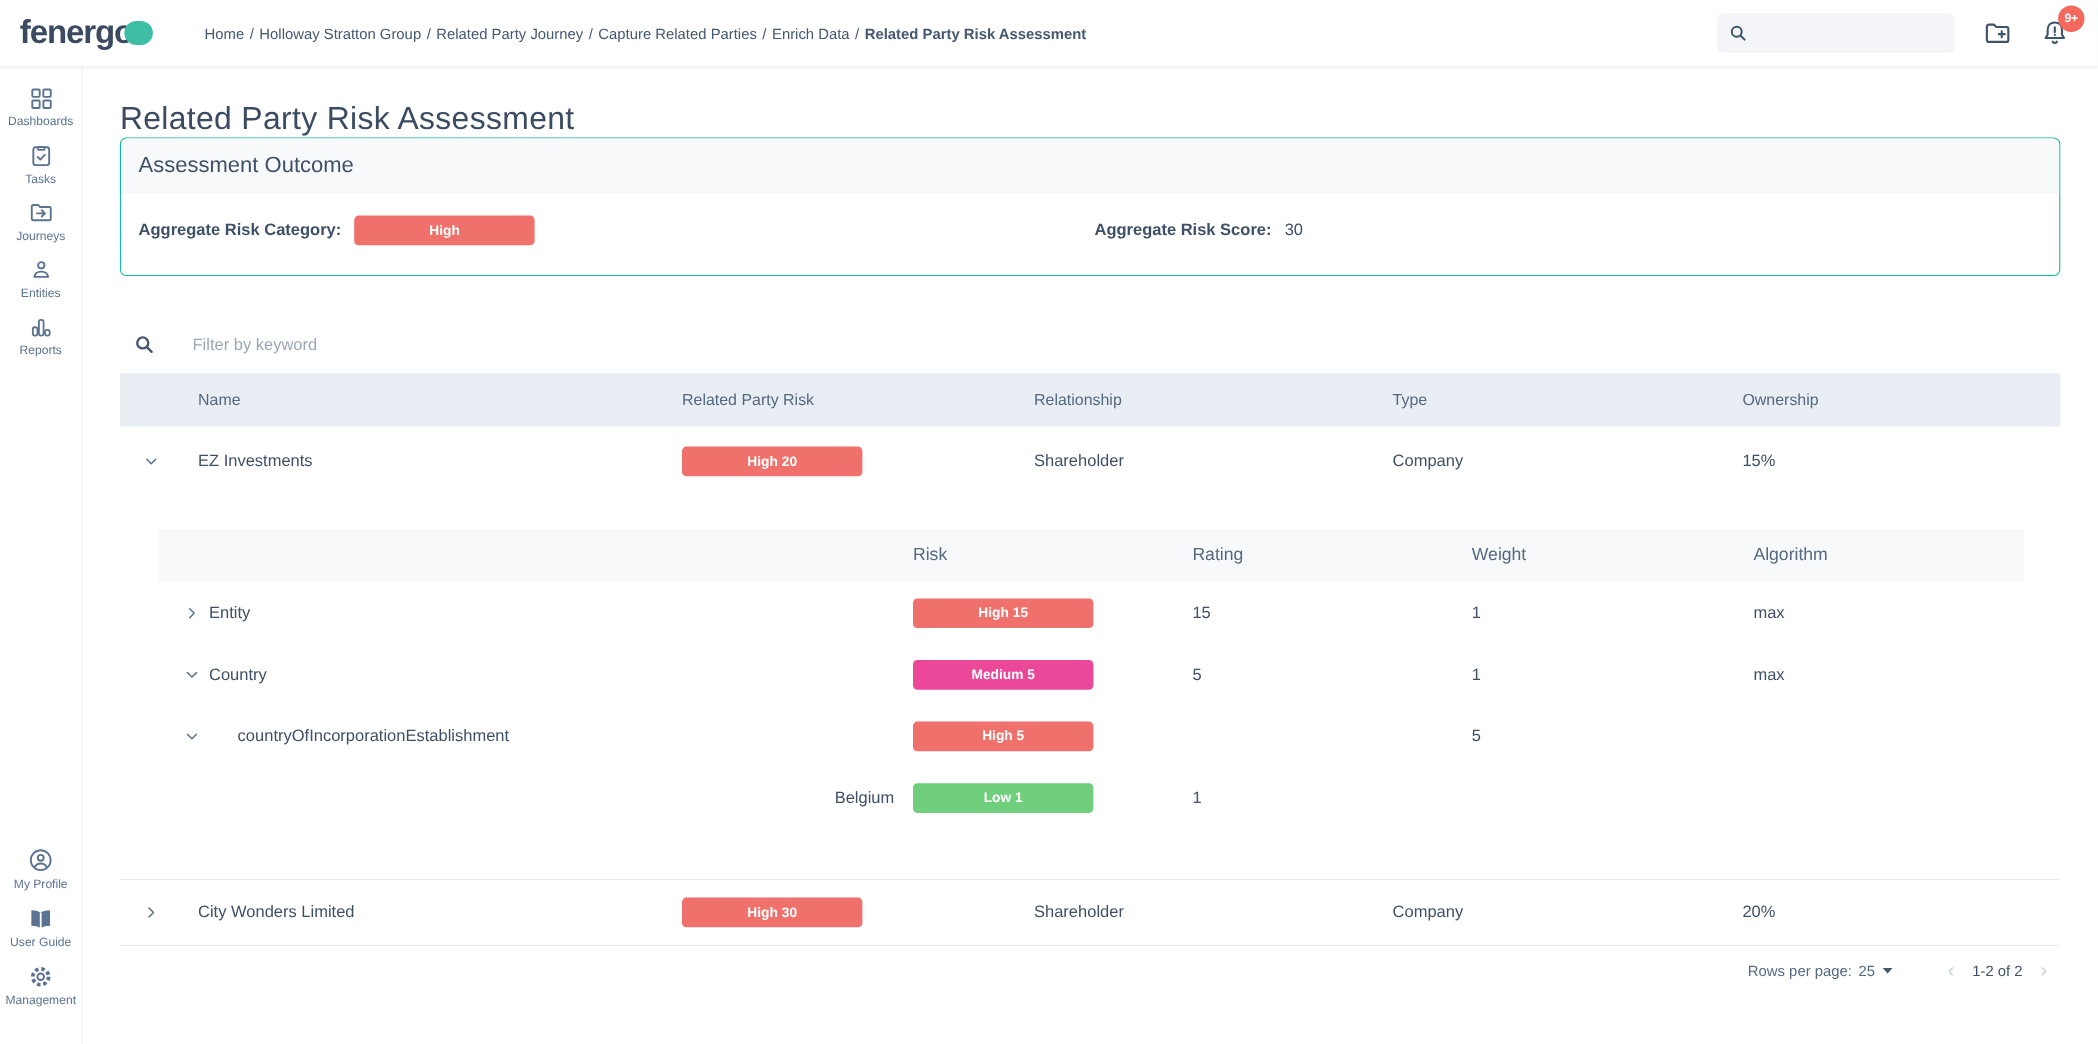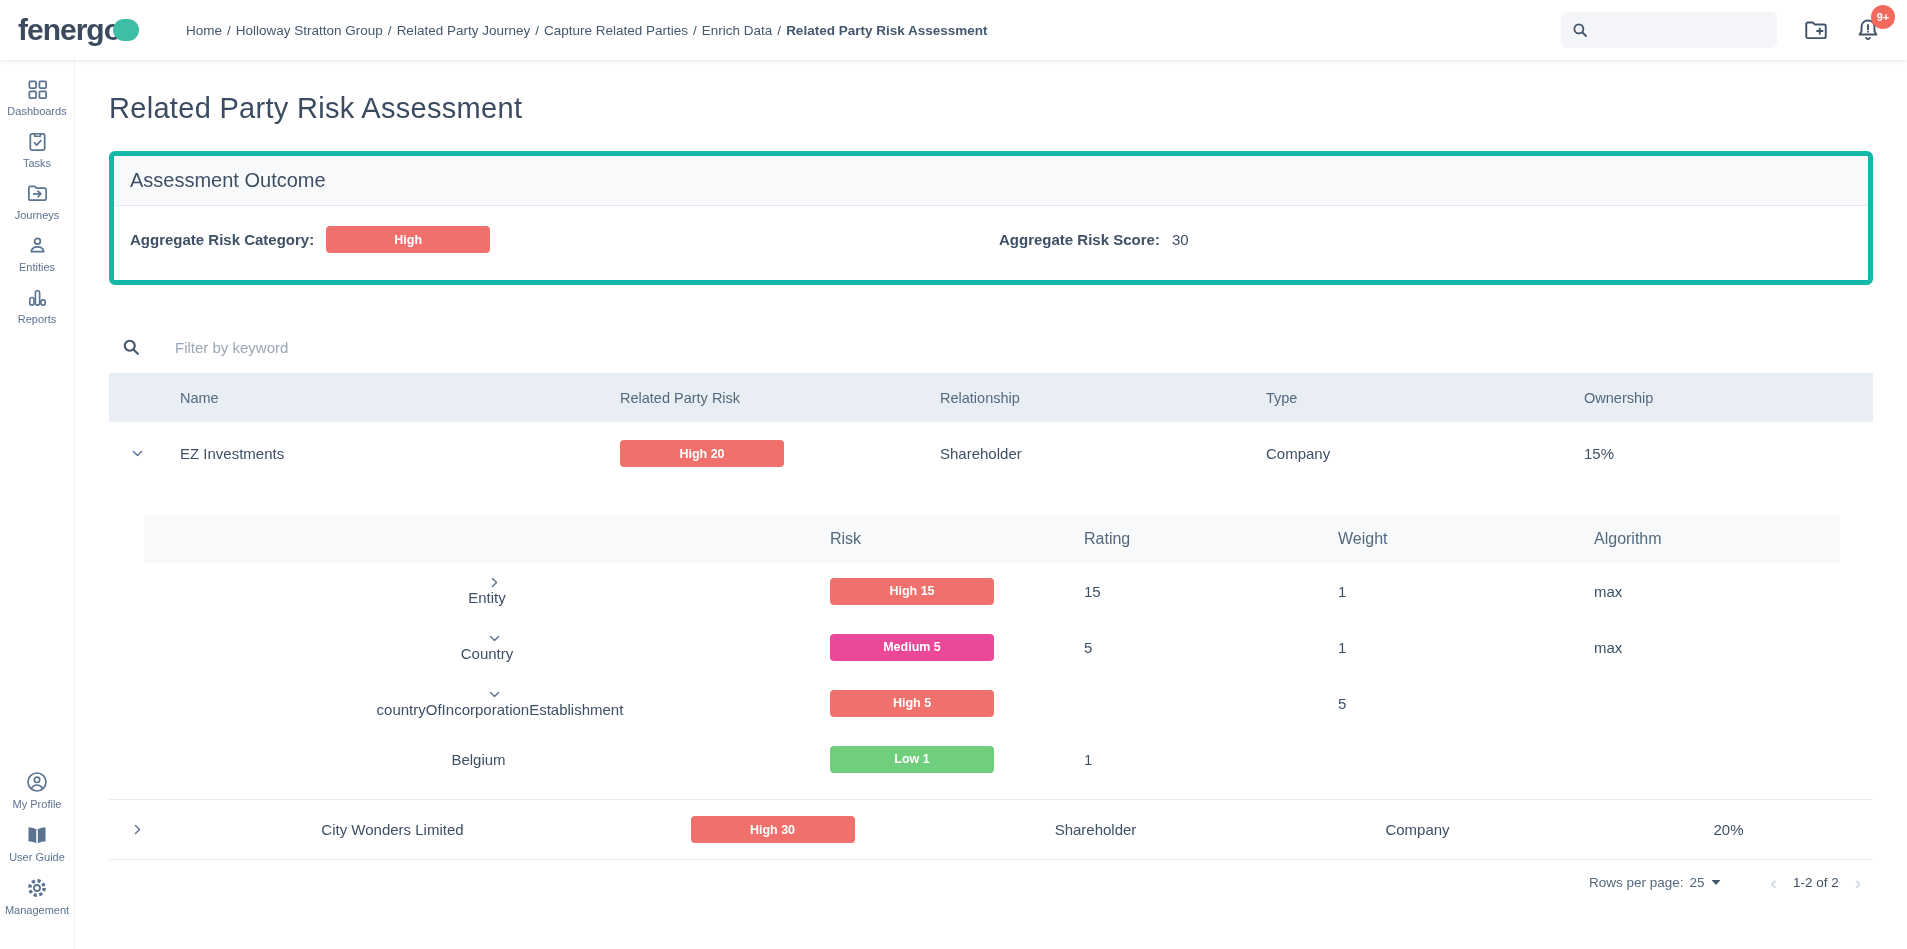--- a/index.html
+++ b/index.html
@@ -27,21 +27,21 @@
     border-right:1px solid #eef1f5; display:flex; flex-direction:column; align-items:center; padding-top:18px; z-index:10; }
   .side-item { display:flex; flex-direction:column; align-items:center; margin-bottom:13px; cursor:pointer; width:100%; }
   .side-item .lbl { font-size:11px; color:#5a7391; margin-top:4px; }
   .side-spacer { flex:1; }
   .sidebar .bottom { margin-bottom:20px; width:100%; display:flex; flex-direction:column; align-items:center; }
 
   
   .main { position:absolute; top:60px; left:75px; width:1832px; height:889px; padding:0 34px; background:#fff; overflow:hidden; }
   .page-title { margin-top:32px; font-size:29px; font-weight:500; color:#3b4c62; letter-spacing:.3px; }
 
-  .card { margin-top:26px; border:5px solid #14b8a6; border-radius:6px; background:#fff; }
+  .card { border:1px solid #14b8a6; border-radius:6px; background:#fff; }
   .card-header { background:#f8f9fb; border-bottom:1px solid #e5eaf0; border-radius:6px 6px 0 0;
     padding:13px 16px; font-size:20px; color:#3e5066; }
   .card-body { display:flex; padding:20px 16px 27px; align-items:center; }
   .field { display:flex; align-items:center; gap:12px; }
   .field .flabel { font-size:15px; font-weight:700; color:#3e5066; }
   .field .fvalue { font-size:15px; color:#3e5066; }
   .field-left { width:869px; }
 
   .badge { display:inline-flex; align-items:center; justify-content:center; width:164px; height:27px;
     border-radius:4px; color:#fff; font-size:12.5px; font-weight:700; }
@@ -64,21 +64,21 @@
   .trow .cell { padding-left:15px; }
   .trow .expander { display:flex; justify-content:center; cursor:pointer; }
   .trow.bordered { border-top:1px solid #e7ebf0; border-bottom:1px solid #e7ebf0; height:61px; }
 
   
   .nested { margin:30px 0 0 35px; width:1696px; }
   .nhead { display:grid; grid-template-columns:686px 254px 254px 256px 1fr; height:48px;
     align-items:center; background:#f7f9fb; font-size:16px; color:#54697f; }
   .nrow { display:grid; grid-template-columns:686px 254px 254px 256px 1fr; height:56px;
     align-items:center; font-size:15px; color:#3e5066; }
-  .nname { display:flex; align-items:center;flex-direction:column; }
+  .nname { display:flex; align-items:center; }
   .nname .chev { width:32px; display:flex; justify-content:center; margin-left:14px; cursor:pointer; }
   .nname.lvl2 .chev { margin-left:14px; }
   .nname.lvl2 .ntext { margin-left:26px; }
   .nname.leaf { justify-content:flex-end; padding-right:17px; }
   .nested-pad { height:12px; }
 
   
   .tfooter { height:44px; display:flex; align-items:center; justify-content:flex-end; font-size:13.5px; color:#54697f; gap:8px; padding-right:4px; }
   .rpp { display:flex; align-items:center; gap:6px; cursor:pointer; }
   .pag-chev { font-size:19px; color:#c8d1da; cursor:pointer; padding:0 8px; line-height:1; }
@@ -337,21 +337,21 @@
         <span class="ntext">Belgium</span>
       </div>
       <div><span class="badge low">Low 1</span></div>
       <div>1</div>
       <div></div>
       <div></div>
     </div>
     <div class="nested-pad"></div>
   </div>
 
-  <div class="trow bordered" style="text-align:center;">
+  <div class="trow bordered" style="margin-top:34px;">
     <div class="expander">
       <span>
         <svg width="13" height="13" viewBox="0 0 16 16">
             <path d="M5.5 3l5 5-5 5" fill="none" stroke="#5a7391" stroke-width="1.7" stroke-linecap="round" stroke-linejoin="round"></path>
           </svg>
       </span>
     </div>
     <div class="cell">City Wonders Limited</div>
     <div class="cell"><span class="badge high">High 30</span></div>
     <div class="cell">Shareholder</div>

